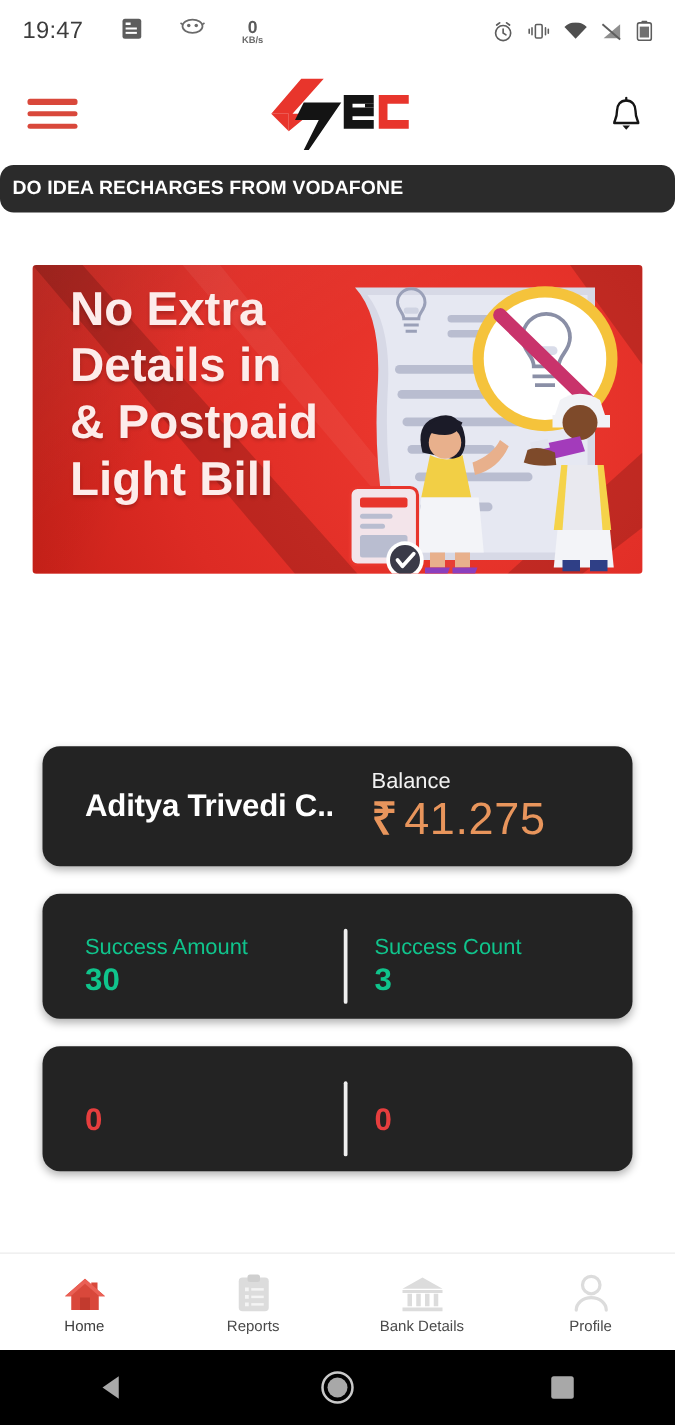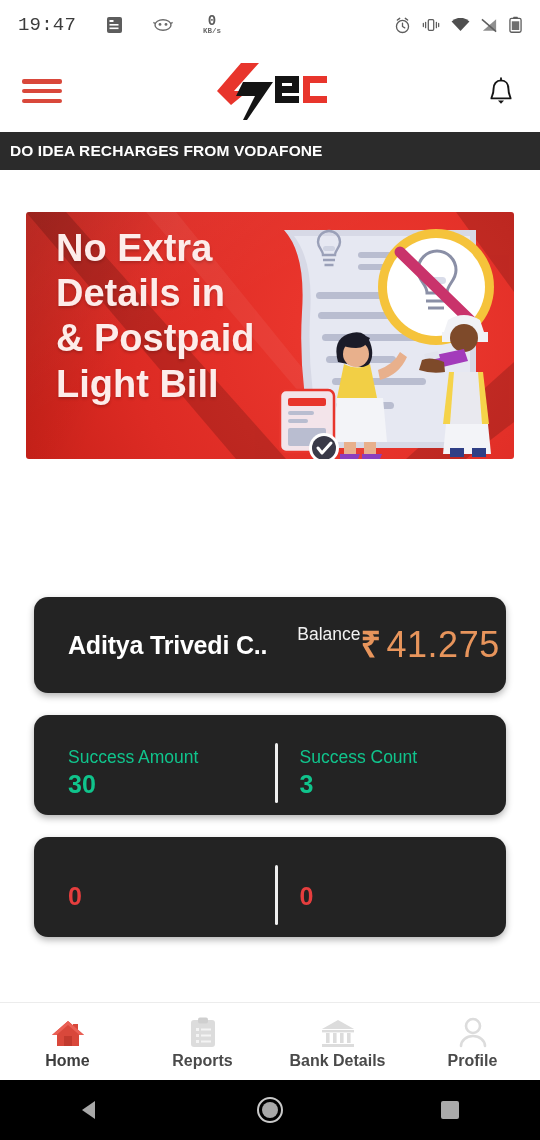--- a/index.html
+++ b/index.html
@@ -11,21 +11,21 @@
   }
   #app { position:relative; width:540px; height:1140px; background:#ffffff; }
 
   
   .statusbar{
     height:50px; width:100%;
     display:flex; align-items:center;
     padding:0 18px;
     background:#ffffff;
   }
-  .sb-left{ display:flex; align-items:center; gap:30px;font-family:Liberation Mono, monospace; }
+  .sb-left{ display:flex; align-items:flex-start; gap:30px; }
   .sb-time{ font-size:19px; color:#3c3c3c; letter-spacing:.2px; }
   .sb-right{ margin-left:auto; display:flex; align-items:center; gap:11px; }
   .sb-ico{ display:block; }
   .net-speed{ display:flex; flex-direction:column; align-items:center; line-height:1; }
   .net-speed .n{ font-size:14px; color:#5a5a5a; font-weight:600; }
   .net-speed .u{ font-size:7.5px; color:#6a6a6a; font-weight:700; }
 
   
   .appbar{
     height:82px; width:100%;
@@ -37,20 +37,21 @@
   .logo-wrap{ display:flex; align-items:center; justify-content:center; flex:1; }
   .bell{ width:34px; height:34px; display:flex; align-items:center; justify-content:center; cursor:pointer; }
 
   
   .marquee{
     height:38px; width:100%;
     background:#2b2b2b;
     display:flex; align-items:center;
     padding:0 10px;
     overflow:hidden;
+    border-radius:11px;
   }
   .marquee-text{
     color:#ffffff; font-size:15.5px; font-weight:700;
     letter-spacing:.1px; white-space:nowrap;
   }
 
   
   .banner-shell{ padding:42px 26px 0 26px; }
   .banner{
     position:relative;
@@ -83,21 +84,21 @@
   }
   .card-balance{
     height:96px;
     display:flex; align-items:center;
     padding:0 4px 0 34px;
   }
   .acct-name{
     color:#ffffff; font-size:25px; font-weight:700;
     letter-spacing:-.2px; white-space:nowrap;
   }
-  .balance-box{ margin-left:30px; display:flex; line-height:1.12; }
+  .balance-box{ margin-left:30px; display:flex; flex-direction:column; line-height:1.12; }
   .balance-label{ color:#f2f2f2; font-size:17.5px; font-weight:400; }
   .balance-amount{ color:#e8955c; font-size:36px; font-weight:400; letter-spacing:.5px; white-space:nowrap; }
   .balance-amount .rs{ font-weight:700; margin-right:5px; }
 
   .card-stats{
     height:100px;
     display:flex; align-items:center;
     padding:16px 0 0 34px;
   }
   .stat{ flex:1; display:flex; flex-direction:column; line-height:1.16; }
@@ -112,21 +113,21 @@
     position:absolute; left:0; right:0; bottom:60px;
     height:78px; background:#ffffff;
     border-top:1px solid #ececec;
     display:flex; align-items:center;
   }
   .navitem{
     flex:1; display:flex; flex-direction:column; align-items:center; gap:4px;
     cursor:pointer;
   }
   .navicon{ height:34px; display:flex; align-items:flex-end; justify-content:center; }
-  .navlabel{ font-size:16px; color:#4a4a4a; font-weight:700; }
+  .navlabel{ font-size:12px; color:#4a4a4a; font-weight:400; }
   .navitem.active .navlabel{ color:#3d3d3d; }
 
   
   .androidnav{
     position:absolute; left:0; right:0; bottom:0;
     height:60px; background:#000000;
     display:flex; align-items:center; justify-content:space-around;
   }
   .anav{ width:60px; height:60px; display:flex; align-items:center; justify-content:center; cursor:pointer; }
 </style>

